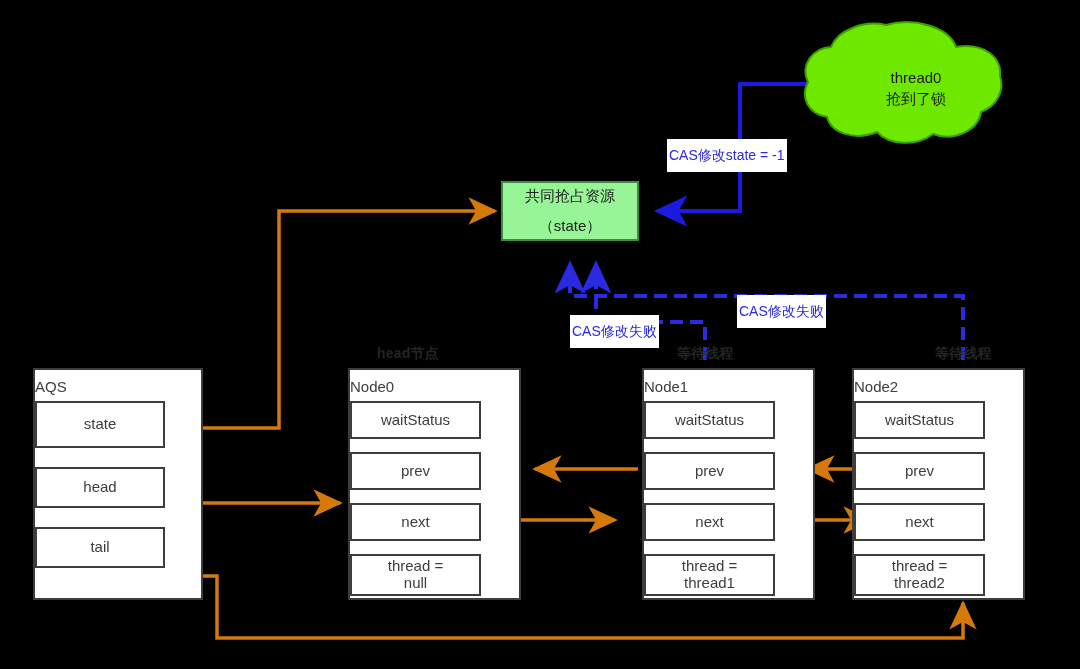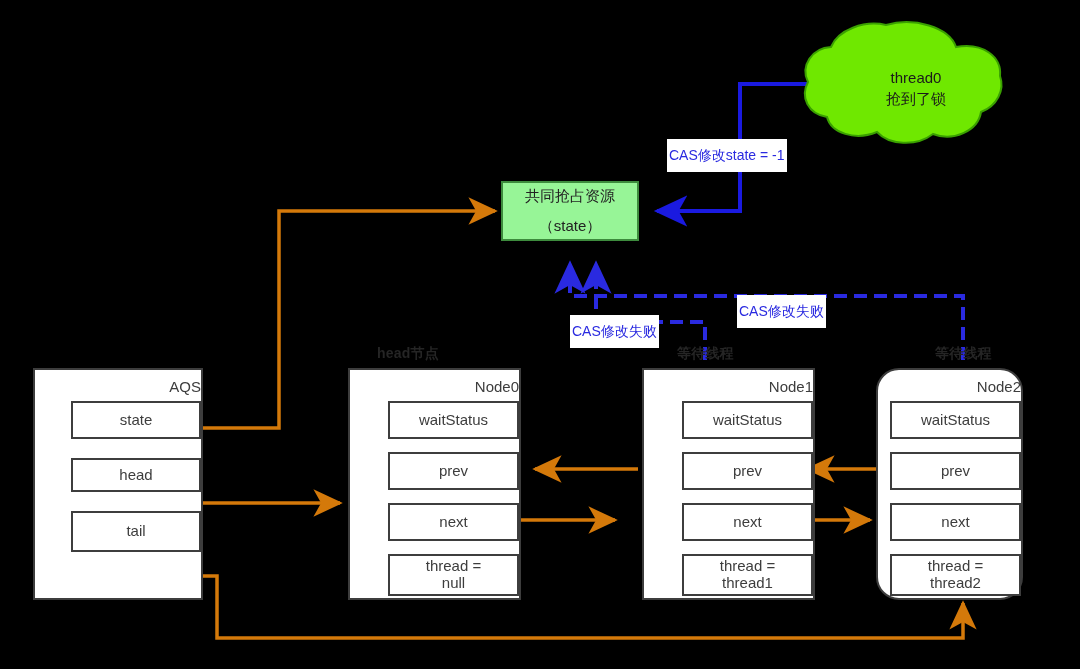--- a/index.html
+++ b/index.html
@@ -7,21 +7,21 @@
        font-family:"Liberation Sans","DejaVu Sans",sans-serif;}
   #stage{position:relative;width:1080px;height:669px;background:#000;}
 
   svg.layer{position:absolute;left:0;top:0;width:1080px;height:669px;pointer-events:none;}
 
   
   .abs{position:absolute;box-sizing:border-box;}
 
   
   .card{background:#fff;border:2px solid #3d3d3d;display:flex;
-        flex-direction:column;align-items:flex-end;padding-left:20px;}
+        flex-direction:column;align-items:flex-start;}
   .card-title{font-size:15px;color:#3d3d3d;line-height:1;margin-top:9px;margin-bottom:7px;}
   .field{background:#fff;border:2px solid #3d3d3d;color:#3d3d3d;
          display:flex;align-items:center;justify-content:center;text-align:center;
          font-size:15px;line-height:1.12;box-sizing:border-box;}
 
   
   .resbox{background:#97f597;border:2px solid #3d8b3d;color:#222;
           display:flex;flex-direction:column;align-items:center;justify-content:center;
           font-size:15px;line-height:1.35;text-align:center;gap:9px;}
 
@@ -124,22 +124,22 @@
   <div class="elabel" style="left:667px;top:139px;">CAS修改state = -1</div>
   <div class="elabel" style="left:570px;top:315px;">CAS修改失败</div>
   <div class="elabel" style="left:737px;top:295px;">CAS修改失败</div>
 
   <div class="gray-cap" style="left:345px;top:345px;">head节点</div>
   <div class="gray-cap" style="left:645px;top:345px;">等待线程</div>
   <div class="gray-cap" style="left:903px;top:345px;">等待线程</div>
 
   <div class="abs card" style="left:33px;top:368px;width:170px;height:232px;">
     <div class="card-title">AQS</div>
-    <div class="field" style="width:130px;height:38px;margin-bottom:19px;margin-left:12px;">state</div>
-    <div class="field" style="width:130px;height:34px;margin-bottom:19px;">head</div>
+    <div class="field" style="width:130px;height:47px;margin-bottom:19px;">state</div>
+    <div class="field" style="width:130px;height:41px;margin-bottom:19px;">head</div>
     <div class="field" style="width:130px;height:41px;">tail</div>
   </div>
 
   <div class="abs card" style="left:348px;top:368px;width:173px;height:232px;">
     <div class="card-title">Node0</div>
     <div class="field" style="width:131px;height:38px;margin-bottom:13px;">waitStatus</div>
     <div class="field" style="width:131px;height:38px;margin-bottom:13px;">prev</div>
     <div class="field" style="width:131px;height:38px;margin-bottom:13px;">next</div>
     <div class="field pre" style="width:131px;height:42px;white-space:pre-line;">thread =
 null</div>
@@ -147,21 +147,21 @@
 
   <div class="abs card" style="left:621px;top:368px;width:173px;height:232px;margin-left:21px;">
     <div class="card-title">Node1</div>
     <div class="field" style="width:131px;height:38px;margin-bottom:13px;">waitStatus</div>
     <div class="field" style="width:131px;height:38px;margin-bottom:13px;">prev</div>
     <div class="field" style="width:131px;height:38px;margin-bottom:13px;">next</div>
     <div class="field" style="width:131px;height:42px;white-space:pre-line;">thread =
 thread1</div>
   </div>
 
-  <div class="abs card" style="left:876px;top:368px;width:147px;height:232px;border-radius:23px;">
+  <div class="abs card" style="left:852px;top:368px;width:173px;height:232px;">
     <div class="card-title">Node2</div>
     <div class="field" style="width:131px;height:38px;margin-bottom:13px;">waitStatus</div>
     <div class="field" style="width:131px;height:38px;margin-bottom:13px;">prev</div>
     <div class="field" style="width:131px;height:38px;margin-bottom:13px;">next</div>
     <div class="field" style="width:131px;height:42px;white-space:pre-line;">thread =
 thread2</div>
   </div>
 
 </div>
 

